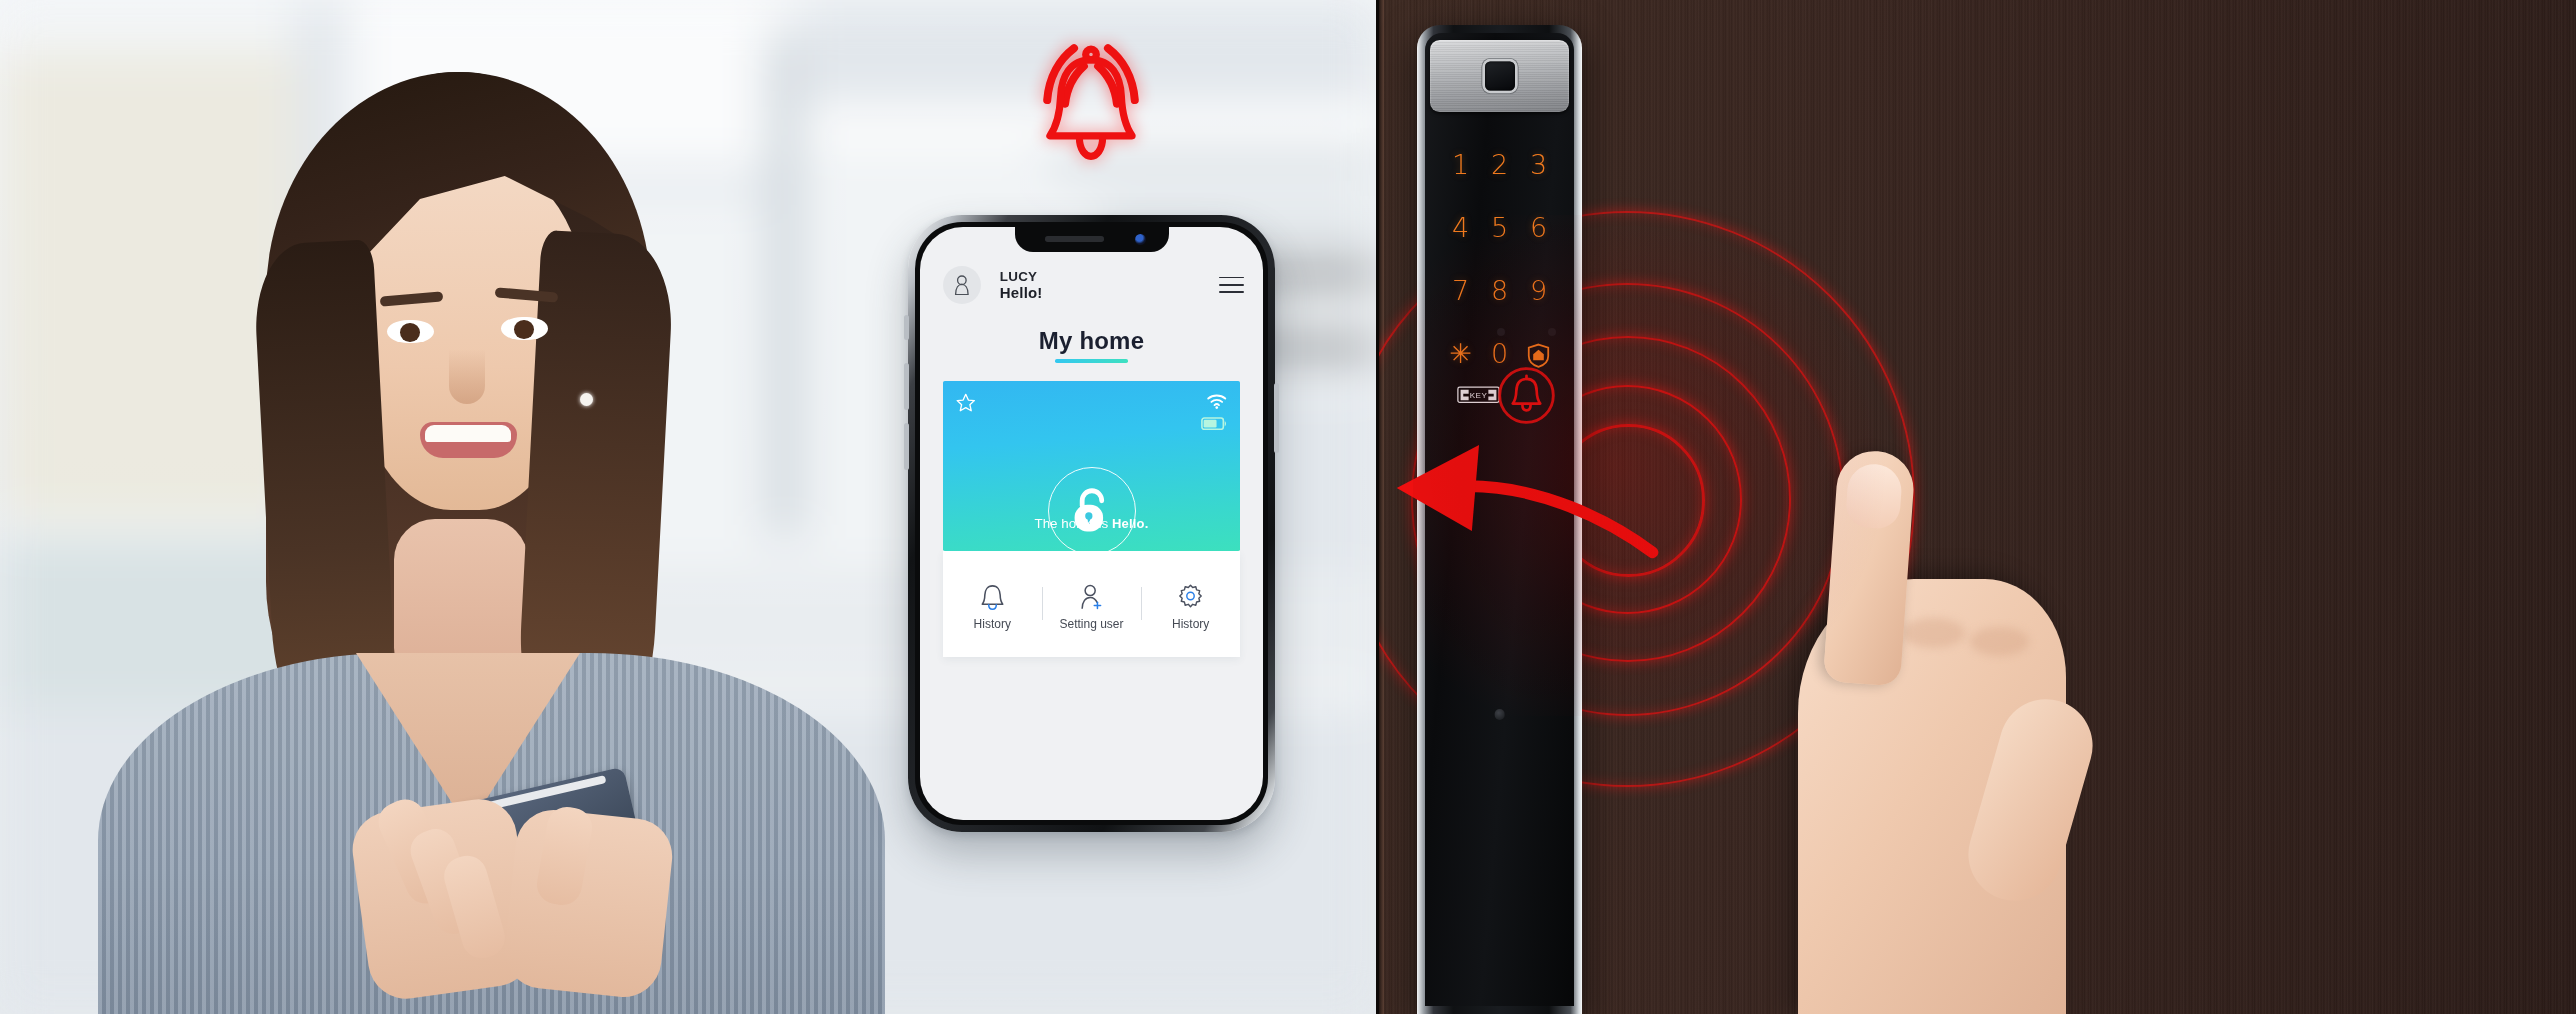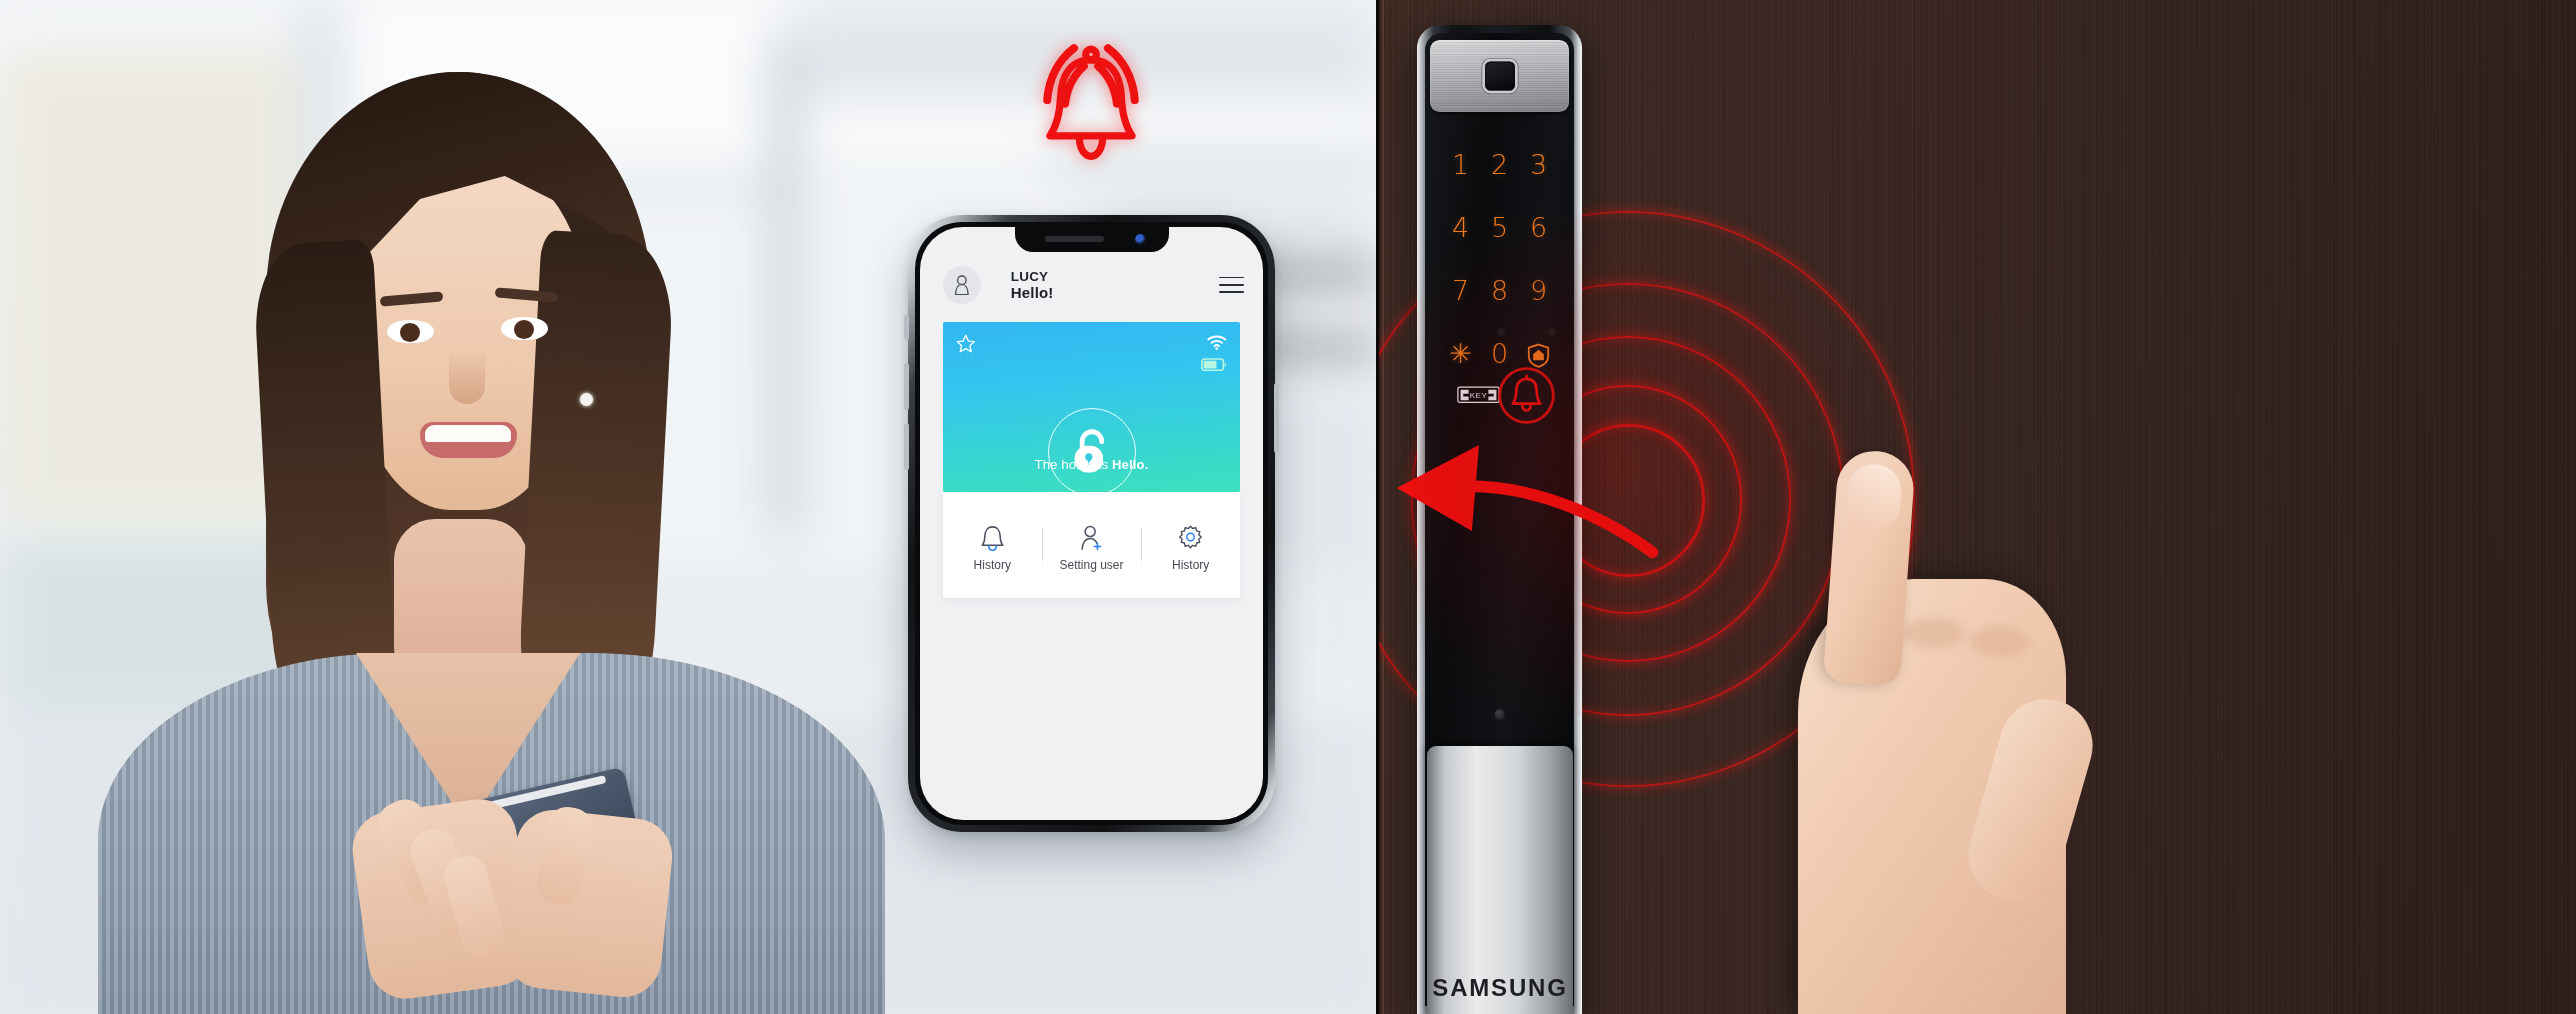--- a/index.html
+++ b/index.html
@@ -124,21 +124,21 @@
   .notch .speaker{position:absolute;left:30px;top:9.8px;width:59px;height:5.4px;background:#2a2c30;border-radius:2.7px;}
   .notch .cam{position:absolute;right:23px;top:7.2px;width:10.7px;height:10.7px;border-radius:50%;
        background:radial-gradient(circle at 40% 35%,#2f62c9 0 35%,#10162b 60%,#05070e 100%);}
   .side-btn{position:absolute;background:#b9bec4;border-radius:2.7px;}
   .side-btn.sil{left:-3.6px;top:100px;width:4.5px;height:25px;}
   .side-btn.volup{left:-3.6px;top:148px;width:4.5px;height:47px;}
   .side-btn.voldn{left:-3.6px;top:208px;width:4.5px;height:47px;}
   .side-btn.pwr{right:-3.6px;top:168px;width:4.5px;height:70px;}
 
   
-  .app-header{display:flex;align-items:center;gap:30px;padding:39px 0 0 23px;}
+  .app-header{display:flex;align-items:center;gap:19px;padding:39px 0 0 23px;}
   .avatar{
     width:38px;height:38px;border-radius:50%;background:#e3e5e8;
     display:flex;align-items:center;justify-content:center;flex:0 0 auto;
   }
   .avatar svg{width:19.7px;height:21.5px;}
   .greet{line-height:1.14;}
   .greet .nm{font-size:13.4px;font-weight:bold;color:#23262e;letter-spacing:0.3px;}
   .greet .hi{font-size:15px;font-weight:bold;color:#1c1f27;letter-spacing:0.2px;}
   .hamburger{margin-left:auto;margin-right:19.7px;width:25px;display:flex;flex-direction:column;gap:5.4px;}
   .hamburger span{display:block;height:1.8px;background:#2b2e36;border-radius:1.8px;}
@@ -394,20 +394,24 @@
               <div class="nm">LUCY</div>
               <div class="hi">Hello!</div>
             </div>
             <div class="hamburger">
               <span></span>
                 <span></span>
                 <span></span>
             </div>
           </div>
 
+          <div class="app-title-wrap">
+            <div class="app-title">My home</div>
+            <div class="title-underline"></div>
+          </div>
 
           <div class="device-card">
             <svg class="card-star" viewBox="0 0 24 24" xmlns="http://www.w3.org/2000/svg">
               <path d="M12 2.6 L14.9 9 L21.6 9.6 L16.6 14.2 L18.1 20.9 L12 17.4 L5.9 20.9 L7.4 14.2 L2.4 9.6 L9.1 9 Z" fill="none" stroke="#ffffff" stroke-width="1.5" stroke-linejoin="round"></path>
             </svg>
 
             <svg class="card-wifi" viewBox="0 0 24 18" xmlns="http://www.w3.org/2000/svg">
               <g fill="none" stroke="#ffffff" stroke-width="2.1" stroke-linecap="round">
                 <path d="M2.4 6.2 C7.6 1.6 16.4 1.6 21.6 6.2"></path>
                 <path d="M6 10 C9.4 6.9 14.6 6.9 18 10"></path>
@@ -542,23 +546,20 @@
               <path d="M33 11 L33 14.5"></path>
               <path d="M28.4 43.4 C28.4 47.5 30.4 49.6 33 49.6 C35.6 49.6 37.6 47.5 37.6 43.4"></path>
             </g>
           </svg>
         </div>
 
         <div class="lock-led"></div>
       </div>
     </div>
 
-    <div class="handle">
-      <div class="brand">SAMSUNG</div>
-    </div>
 
     <div class="p-hand" style="left:340px;top:429px;">
       <div class="p-palm">
         <div class="p-knuckle" style="left:36px;top:54px;width:63px;height:30px;"></div>
         <div class="p-knuckle" style="left:104px;top:39px;width:63px;height:30px;"></div>
         <div class="p-knuckle" style="left:172px;top:48px;width:59px;height:29px;"></div>
       </div>
       <div class="p-thumb"></div>
       <div class="p-index">
         <div class="p-nail"></div>

